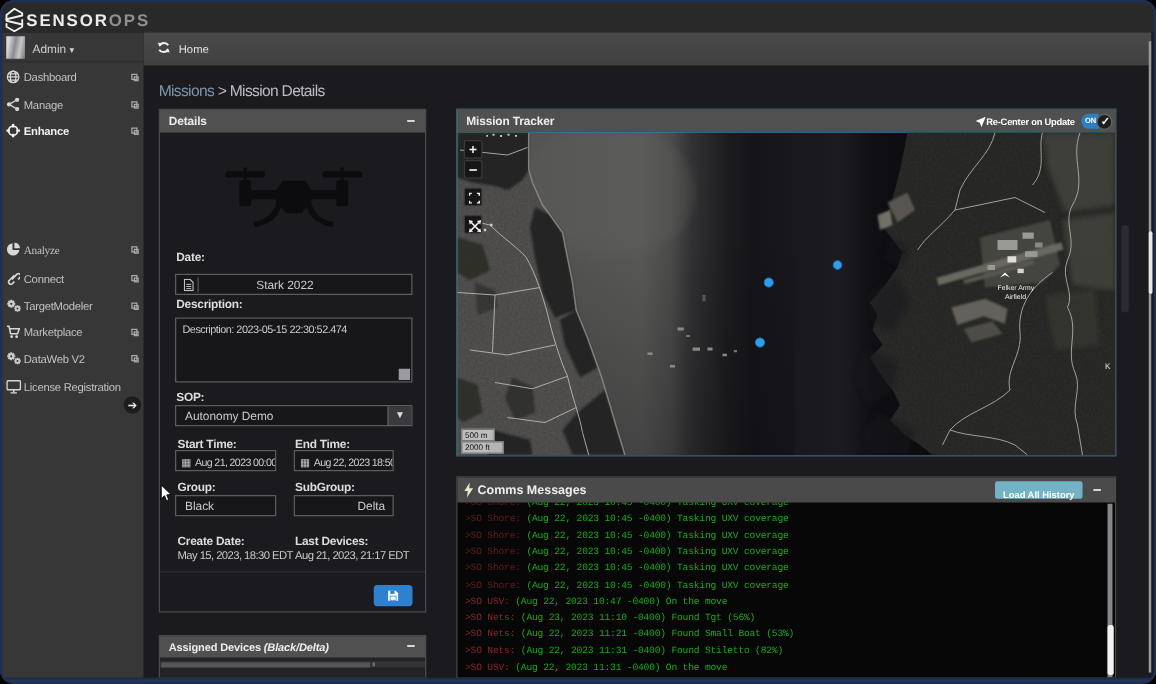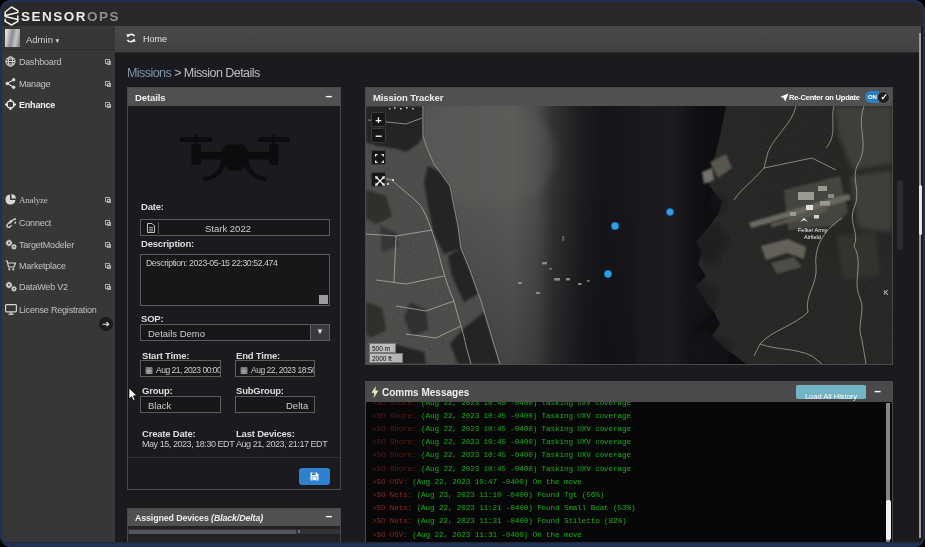--- a/index.html
+++ b/index.html
@@ -253,21 +253,21 @@
       <div class="abs" style="left:17px; top:2px; width:1px; height:12px; background:#555;"></div>
       <span style="position:absolute; left:36px; top:3px;margin-left:28px;">Stark 2022</span>
     </div>
     <span class="abs lbl" style="left:13px; top:150px;">Description:</span>
     <div class="abs inp" style="left:12px; top:166px; width:190px; height:52px; font-size:8.7px; letter-spacing:-0.4px;padding-left:19px;">
       <span style="position:absolute; left:5px; top:3px;">Description: 2023-05-15 22:30:52.474</span>
       <div class="abs" style="right:1px; bottom:1px; width:9px; height:9px; background:#9a9aa2;"></div>
     </div>
     <span class="abs lbl" style="left:13px; top:225px;">SOP:</span>
     <div class="abs inp" style="left:12px; top:236px; width:190px; height:17px;">
-      <span style="position:absolute; left:7px; top:3px;">Details Demo</span>
+      <span style="position:absolute; left:7px; top:3px;">Autonomy Demo</span>
       <div class="abs" style="right:0; top:0; width:19px; height:15px; background:#3a3a3e; border-left:1px solid #5c5c5c; color:#ddd; text-align:center; line-height:14px; font-size:8px;">▼</div>
     </div>
     <span class="abs lbl" style="left:14px; top:262px;">Start Time:</span>
     <span class="abs lbl" style="left:108px; top:262px;">End Time:</span>
     <div class="abs inp" style="left:12px; top:272px; width:81px; height:17px; font-size:8.5px; letter-spacing:-0.5px; white-space:nowrap; overflow:hidden;">
       <span style="position:absolute; left:4px; top:3.5px;">▦</span>
       <span style="position:absolute; left:15px; top:4px;">Aug 21, 2023 00:00 -</span>
     </div>
     <div class="abs inp" style="left:107px; top:272px; width:80px; height:17px; font-size:8.5px; letter-spacing:-0.5px; white-space:nowrap; overflow:hidden;">
       <span style="position:absolute; left:4px; top:3.5px;">▦</span>
@@ -503,21 +503,21 @@
     <div class="abs" style="left:3px; top:265px; width:34px; height:10px; background:rgba(220,220,220,0.78); border:1px solid #777; font-size:6.5px; color:#111; line-height:9px; padding-left:2px;">2000 ft</div>
   </div>
 
   <div class="abs" id="comms" style="left:365px; top:381px; width:528px; height:162px; border:1px solid #4a4a4a; background:#070708;">
     <div class="abs" style="left:0; top:0; width:526px; height:20px; background:#4a4a4a;">
       <svg style="position:absolute; left:5px; top:4px;" width="8" height="12" viewBox="0 0 8 12">
           <path d="M4.8 0 L0.5 6.8 H3.2 L2.6 12 L7.5 4.6 H4.4 Z" fill="#e8e8c8"></path>
         </svg>
       <span style="position:absolute; left:16px; top:5px; font-size:10px; font-weight:bold; color:#eee;">Comms Messages</span>
       <div style="position:absolute; right:26px; top:2.5px; width:70px; height:14px; background:#74b3c6; border-radius:2px; text-align:center;">
-        <span style="font-size:7.5px; color:#fff; font-weight:normal; line-height:14px;">Load All History</span>
+        <span style="font-size:7.5px; color:#fff; font-weight:bold; line-height:14px;">Load All History</span>
       </div>
       <span style="position:absolute; right:11px; top:2px; font-size:12px; font-weight:bold; color:#fff;">–</span>
     </div>
     <div class="abs mono" style="left:0; top:20px; width:526px; height:141px; overflow:hidden; font-size:7.7px; letter-spacing:-0.15px; white-space:nowrap;">
       <div class="abs tline" style="top:-3.5px;"><span class="rp">&gt;SO Shore:</span> <span class="gp">(Aug 22, 2023 10:45 -0400) Tasking UXV coverage</span></div>
       <div class="abs tline" style="top:9.7px;"><span class="rp">&gt;SO Shore:</span> <span class="gp">(Aug 22, 2023 10:45 -0400) Tasking UXV coverage</span></div>
       <div class="abs tline" style="top:22.9px;"><span class="rp">&gt;SO Shore:</span> <span class="gp">(Aug 22, 2023 10:45 -0400) Tasking UXV coverage</span></div>
       <div class="abs tline" style="top:36.1px;"><span class="rp">&gt;SO Shore:</span> <span class="gp">(Aug 22, 2023 10:45 -0400) Tasking UXV coverage</span></div>
       <div class="abs tline" style="top:49.3px;"><span class="rp">&gt;SO Shore:</span> <span class="gp">(Aug 22, 2023 10:45 -0400) Tasking UXV coverage</span></div>
       <div class="abs tline" style="top:62.5px;"><span class="rp">&gt;SO Shore:</span> <span class="gp">(Aug 22, 2023 10:45 -0400) Tasking UXV coverage</span></div>

